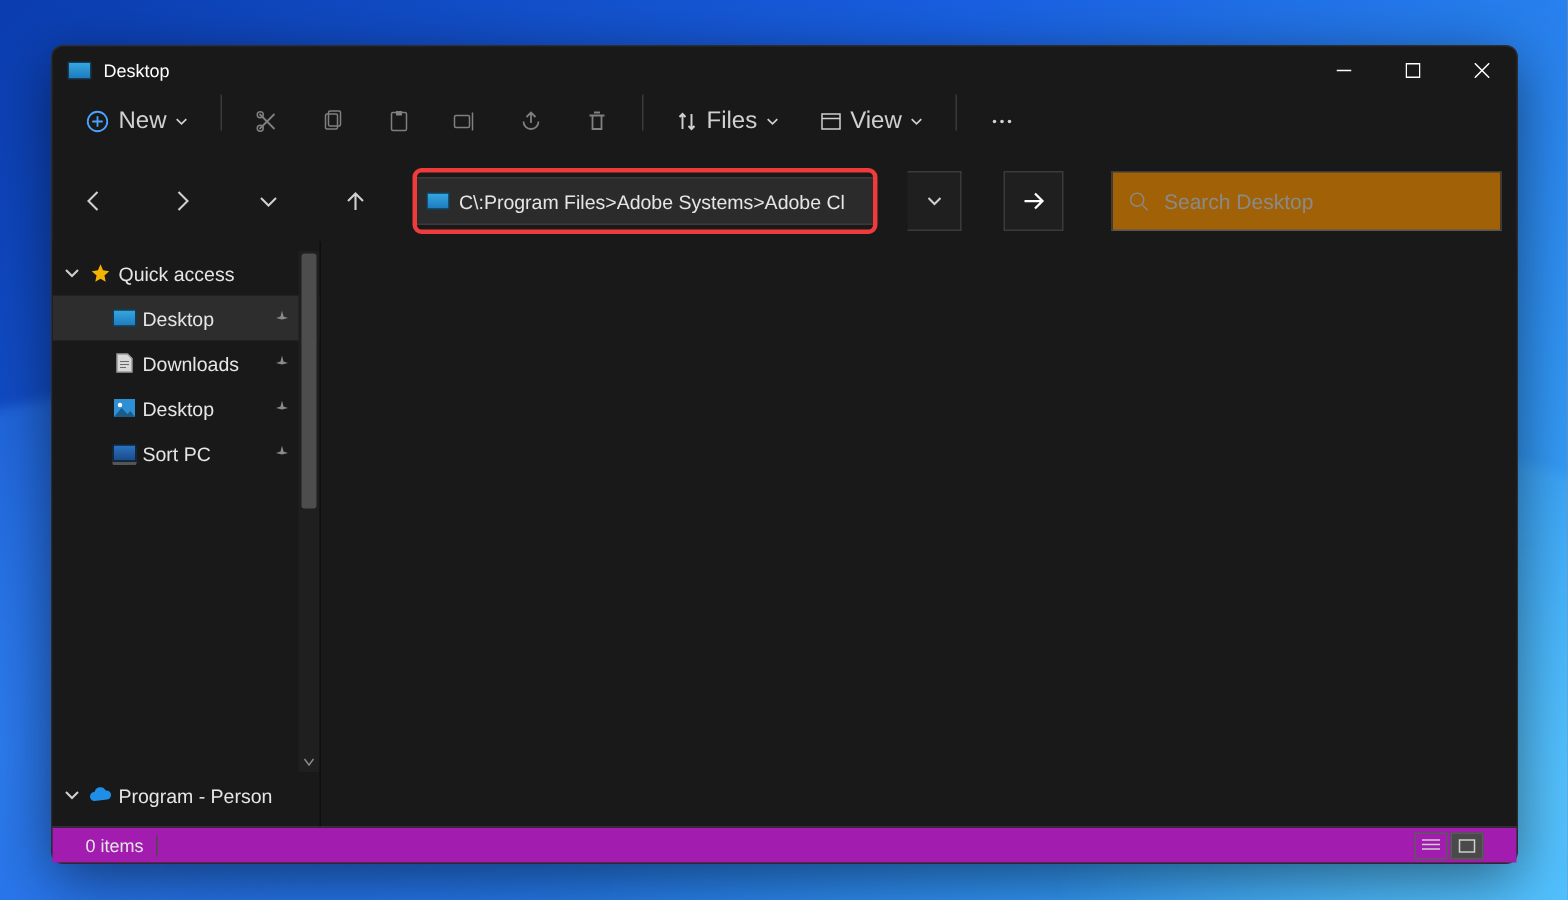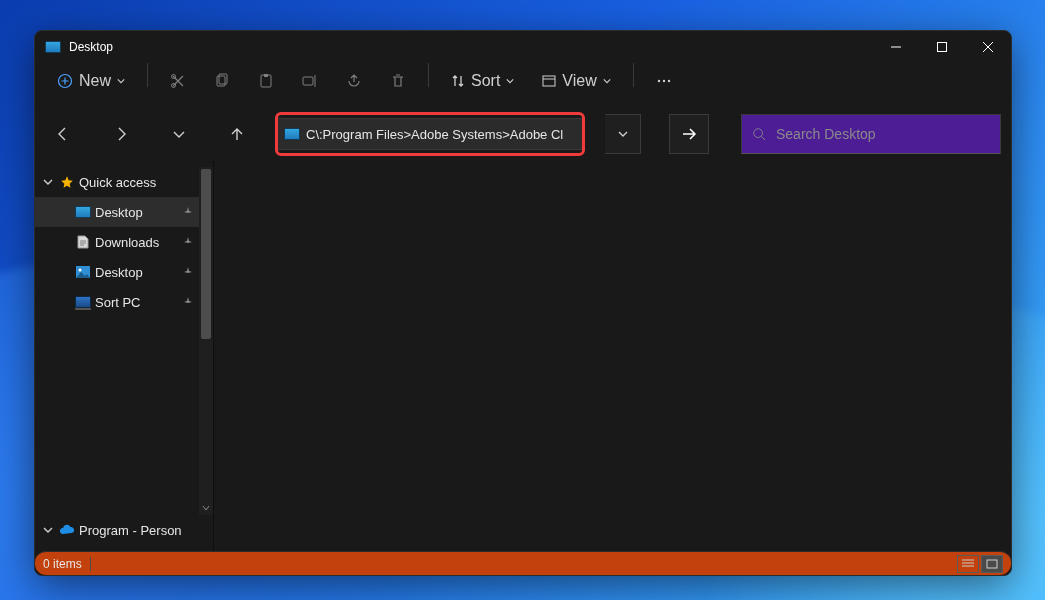--- a/index.html
+++ b/index.html
@@ -39,21 +39,21 @@
 
   .address-wrap { position: relative; flex:0 0 306px; height:40px; display:flex; align-items:center; }
   .address-highlight { position:absolute; inset:-2px; border:3px solid #ef3b3b; border-radius:6px; pointer-events:none; }
   .address-bar { flex:1; height:32px; background:#2b2b2b; border:1px solid #3a3a3a; display:flex; align-items:center; padding:0 6px; overflow:hidden; }
   .address-bar .addr-icon { width:16px; height:12px; background: linear-gradient(#34a6e0,#1f7bbd); border:1px solid #133b56; flex:none; margin-right:6px; border-radius:1px;}
   .address-bar .addr-text { font-size:13px; color:#e6e6e6; white-space:nowrap; overflow:hidden; }
   .addr-drop { width:36px; height:40px; display:flex; align-items:center; justify-content:center; background:#1f1f1f; border:1px solid #3a3a3a; border-left:none; color:#d0d0d0; }
   .go-btn { width:40px; height:40px; display:flex; align-items:center; justify-content:center; background:#1f1f1f; border:1px solid #3a3a3a; margin-left:6px; }
   .go-btn svg { stroke:#fff; }
 
-  .search-box { flex:1; height:40px; background:#4c1d95; border:1px solid #3a3a3a; border-bottom:1px solid #555; display:flex; align-items:center; padding:0 10px; margin-left:10px; }
+  .search-box { flex:1; height:40px; background:#a16207; border:1px solid #3a3a3a; border-bottom:1px solid #555; display:flex; align-items:center; padding:0 10px; margin-left:10px; }
   .search-box svg { width:14px; height:14px; stroke:#8a8a8a; fill:none; margin-right:10px; }
   .search-box input { flex:1; background:transparent; border:none; outline:none; color:#e6e6e6; font-size:14px; }
   .search-box input::placeholder { color:#8a8a8a; }
 
   .body { flex:1; display:flex; min-height:0; }
   .sidebar { width:178px; background:#191919; padding:6px 0; display:flex; flex-direction:column; }
   .sidebar-scroll { flex:1; overflow:hidden; position:relative; }
   .scrollbar-track { position:absolute; right:0; top:0; bottom:0; width:14px; background:#1f1f1f; }
   .scrollbar-thumb { position:absolute; right:2px; top:2px; width:10px; height:170px; background:#4d4d4d; border-radius:2px; }
   .scrollbar-btn { position:absolute; right:0; width:14px; height:14px; display:flex; align-items:center; justify-content:center; }
@@ -63,21 +63,21 @@
   .tree-row.selected { background:#2d2d2d; }
   .tree-row .expand { width:14px; display:flex; justify-content:center; color:#cfcfcf; }
   .tree-row .icon { width:16px; height:16px; display:flex; align-items:center; justify-content:center; flex:none; }
   .tree-row .label { flex:1; white-space:nowrap; overflow:hidden; text-overflow:ellipsis; }
   .tree-row .pin { width:14px; color:#8a8a8a; flex:none; }
   .tree-row.indent .expand { visibility:hidden; }
   .tree-row.indent { padding-left:22px; }
 
   .content { flex:1; background:#191919; border-left:1px solid #0f0f0f; }
 
-  .statusbar { height:24px; background:#c2410c; border-top:1px solid #2c2c2c; display:flex; align-items:center; padding:0 8px; font-size:12px; color:#e6e6e6;border-radius:11px; }
+  .statusbar { height:24px; background:#a21caf; border-top:1px solid #2c2c2c; display:flex; align-items:center; padding:0 22px; font-size:12px; color:#e6e6e6; }
   .statusbar .sb-sep { width:1px; height:14px; background:#4a4a4a; margin:0 8px; }
   .view-toggles { margin-left:auto; display:flex; gap:2px; }
   .vt { width:22px; height:18px; border:1px solid #5a5a5a; display:flex; align-items:center; justify-content:center; }
   .vt.active { background:#4a4a4a; }
 
   .ic-star { fill:#f5b301; }
   .ic-desktop { width:16px; height:12px; background:linear-gradient(#34a6e0,#1f7bbd); border:1px solid #133b56; border-radius:1px;}
   .ic-pc { width:16px; height:12px; background:linear-gradient(#2c72c5,#1b4a86); border:1px solid #0e2740; border-radius:1px; box-shadow: 0 2px 0 #555;}
   .ic-cloud svg { fill:#1f8ee6; }
 </style>
@@ -156,21 +156,21 @@
     <div class="tb-icon-btn">
         <svg width="16" height="16" viewBox="0 0 16 16">
           <path d="M3 4 H13 M5 4 V13 H11 V4 M6 2 H10" fill="none" stroke="#808080" stroke-width="1.2"></path>
         </svg>
       </div>
     <div class="tb-sep"></div>
     <div class="tb-btn">
       <svg width="14" height="14" viewBox="0 0 14 14">
           <path d="M4 2 V12 M2 4 L4 2 L6 4 M10 12 V2 M8 10 L10 12 L12 10" stroke="#d0d0d0" fill="none" stroke-width="1.3"></path>
         </svg>
-      <span>Sort</span>
+      <span>Files</span>
       <svg class="chev" viewBox="0 0 10 10">
           <path d="M1 3 L5 7 L9 3" fill="none" stroke="#cfcfcf" stroke-width="1.4"></path>
         </svg>
     </div>
     <div class="tb-btn">
       <svg width="14" height="14" viewBox="0 0 14 14">
           <rect x="1" y="2" width="12" height="10" fill="none" stroke="#d0d0d0"></rect>
           <path d="M1 5 H13" stroke="#d0d0d0"></path>
         </svg>
       <span>View</span>

